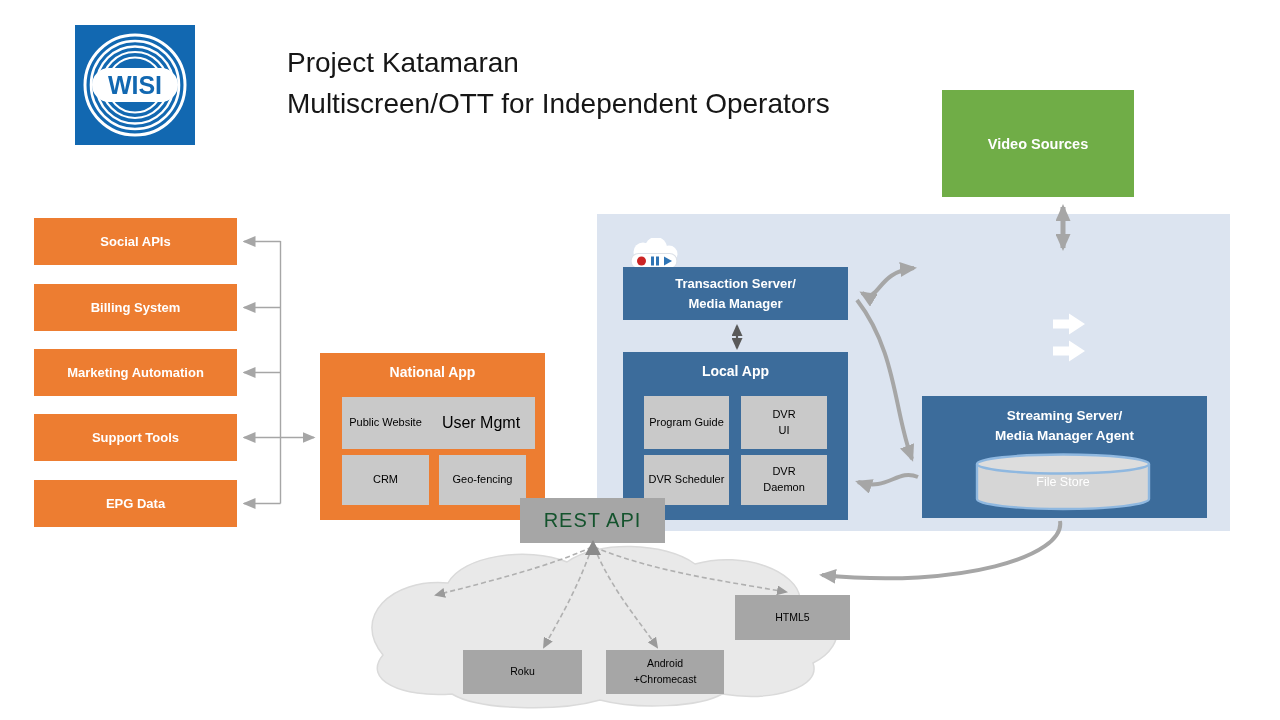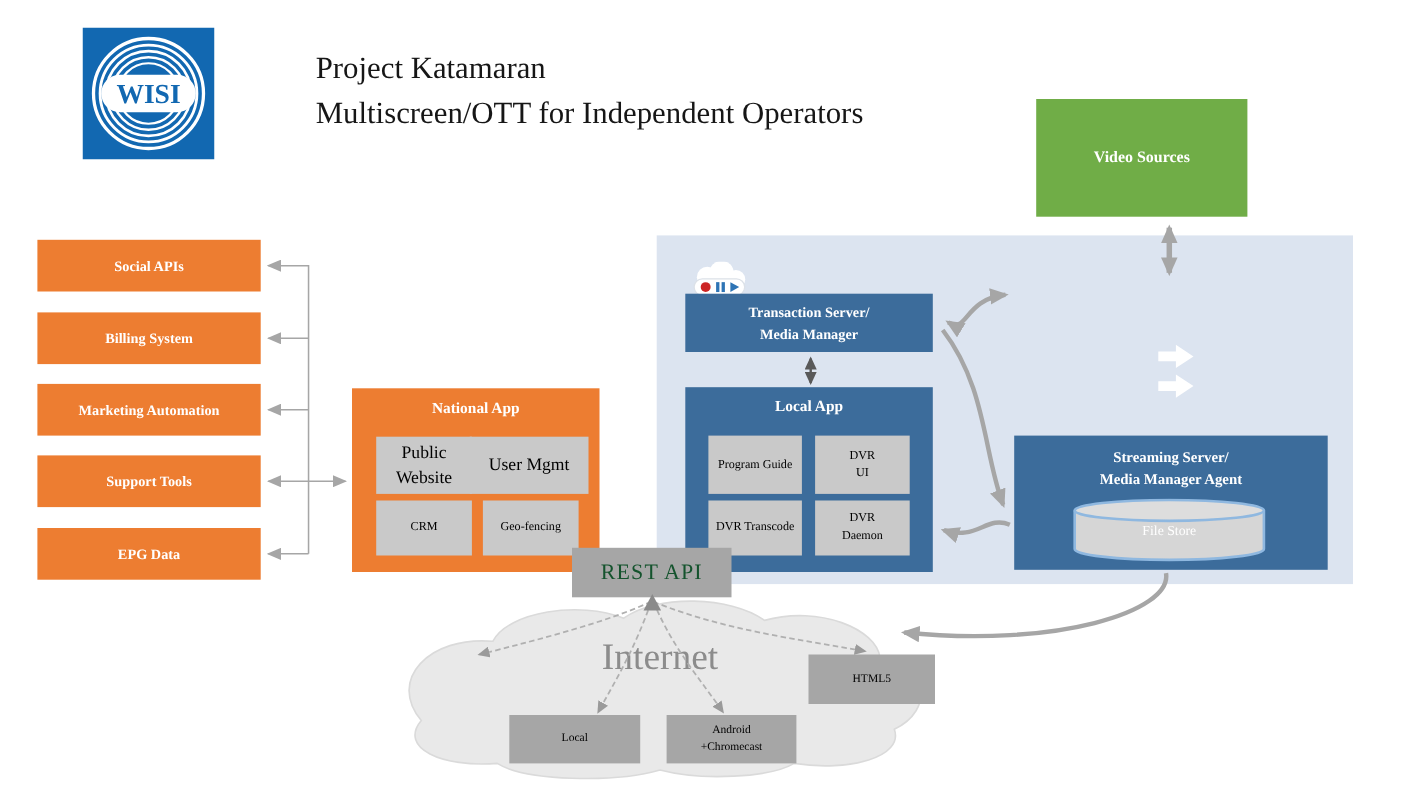--- a/index.html
+++ b/index.html
@@ -1,17 +1,17 @@
 <!DOCTYPE html>
 <html><head>
 <meta charset="utf-8">
 <style>
   html,body{margin:0;padding:0;background:#fff;}
   .stage{position:relative;width:1280px;height:720px;background:#ffffff;overflow:hidden;
-         font-family:Liberation Serif, serif;}
+         font-family:Liberation Sans, sans-serif;}
   .pre{white-space:pre-line;}
   .center{display:flex;align-items:center;justify-content:center;text-align:center;}
 
   .logo{position:absolute;left:75px;top:25px;width:120px;height:120px;}
   .title{position:absolute;left:287px;top:42px;color:#161616;font-size:28px;line-height:41px;}
 
   .green-box{position:absolute;left:942px;top:90px;width:192px;height:107px;background:#70AD47;
              color:#fff;font-weight:bold;font-size:14.5px;}
 
   .cloud-panel{position:absolute;left:597px;top:214px;width:633px;height:317px;background:#DCE4F0;}
@@ -64,21 +64,21 @@
   <div class="green-box center">Video Sources</div>
 
   <div class="orange-box center" style="top:284px">Billing System</div>
   <div class="orange-box center" style="top:218px">Social APIs</div>
   <div class="orange-box center" style="top:349px">Marketing Automation</div>
   <div class="orange-box center" style="top:414px">Support Tools</div>
   <div class="orange-box center" style="top:480px">EPG Data</div>
 
   <div class="national">
     <div class="blue-title" style="padding-top:9px;font-size:14px">National App</div>
-    <div class="gbox" style="left:22px;top:44px;width:87px;height:52px;font-size:16px">Public Website</div>
+    <div class="gbox" style="left:22px;top:44px;width:87px;height:52px;font-size:11px">Public Website</div>
     <div class="gbox" style="left:107px;top:44px;width:108px;height:52px;font-size:16px">User Mgmt</div>
     <div class="gbox" style="left:22px;top:102px;width:87px;height:50px;font-size:11px">CRM</div>
     <div class="gbox" style="left:119px;top:102px;width:87px;height:50px;font-size:11px">Geo-fencing</div>
   </div>
 
   <div class="cloud-panel">
     <div class="cloud-hdr">
       <svg width="58" height="34" viewBox="0 0 58 34">
         <circle cx="18" cy="14" r="9.5" fill="#ffffff"></circle>
         <circle cx="31" cy="10" r="11" fill="#ffffff"></circle>
@@ -94,21 +94,21 @@
     </div>
 
     <div class="blue-box center pre" style="left:26px;top:53px;width:225px;height:53px;font-weight:bold;font-size:13px;line-height:1.5">Transaction Server/
 Media Manager</div>
 
     <div class="blue-box" style="left:26px;top:138px;width:225px;height:168px">
       <div class="blue-title" style="padding-top:9px;font-size:14px">Local App</div>
       <div class="gbox" style="left:21px;top:44px;width:85px;height:53px;font-size:11px">Program Guide</div>
       <div class="gbox" style="left:118px;top:44px;width:86px;height:53px;font-size:11px">DVR
 UI</div>
-      <div class="gbox" style="left:21px;top:103px;width:85px;height:50px;font-size:11px">DVR Transcode</div>
+      <div class="gbox" style="left:21px;top:103px;width:85px;height:50px;font-size:11px">DVR Scheduler</div>
       <div class="gbox" style="left:118px;top:103px;width:86px;height:50px;font-size:11px">DVR
 Daemon</div>
     </div>
 
 
     <div class="blue-box" style="left:325px;top:182px;width:285px;height:122px">
       <div class="blue-title" style="padding-top:10px;font-size:13.5px">Streaming Server/
 Media Manager Agent</div>
       <div class="cylinder">
         <svg width="176" height="58" viewBox="0 0 176 58">
@@ -119,23 +119,22 @@
       </div>
     </div>
 
   </div>
 
   <svg class="layer">
     <path d="M 383 655 C 352 618 390 578 448 583 C 462 556 527 546 567 562 C 597 540 665 542 695 564
              C 745 550 797 572 800 598 C 844 604 850 645 813 663 C 822 688 772 702 722 694
              C 700 707 638 710 600 700 C 558 712 478 710 452 694 C 402 698 362 680 383 655 Z" fill="#E9E9E9" stroke="#DADADA" stroke-width="1.5"></path>
   </svg>
-  <div class="internet-label">Internet</div>
 
-  <div class="device center pre" style="left:463px;top:650px;width:119px;height:44px">Local</div>
+  <div class="device center pre" style="left:463px;top:650px;width:119px;height:44px">Roku</div>
   <div class="device center pre" style="left:606px;top:650px;width:118px;height:44px">Android
 +Chromecast</div>
   <div class="device center pre" style="left:735px;top:595px;width:115px;height:45px">HTML5</div>
 
   <div class="rest-api center">REST API</div>
 
   <svg class="layer">
     <defs>
       <marker id="mThin" markerUnits="userSpaceOnUse" markerWidth="13" markerHeight="11" refX="11.5" refY="5.5" orient="auto-start-reverse">
         <path d="M0,0 L13,5.5 L0,11 Z" fill="#A6A6A6"></path>

